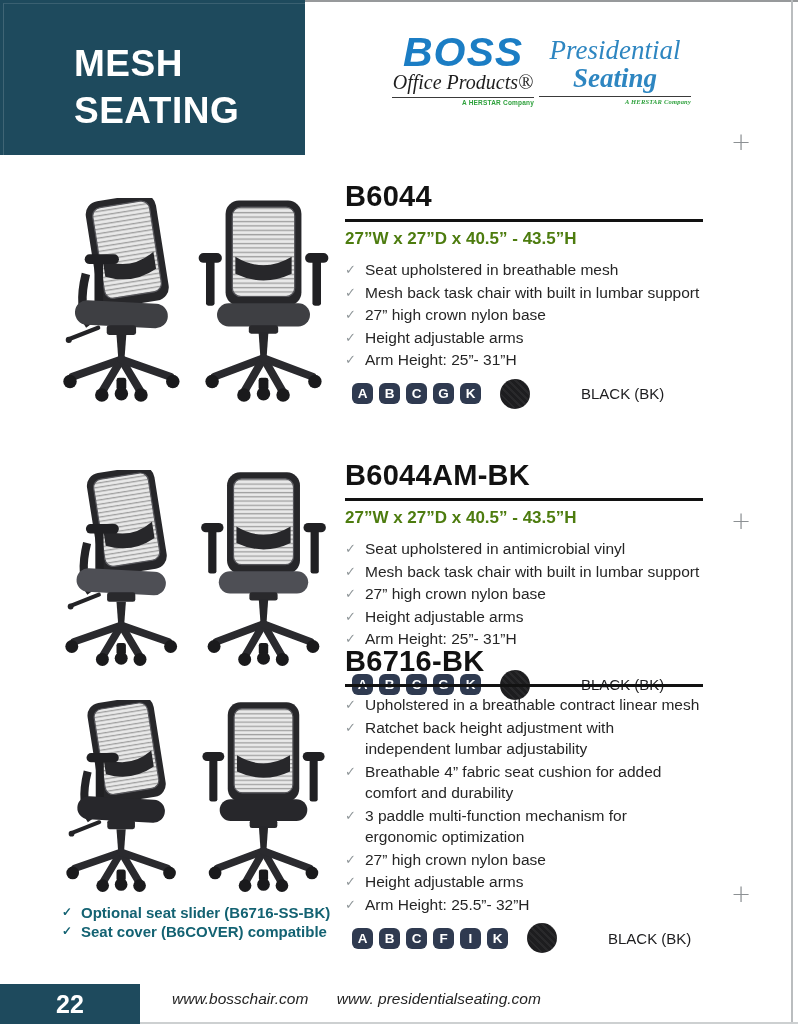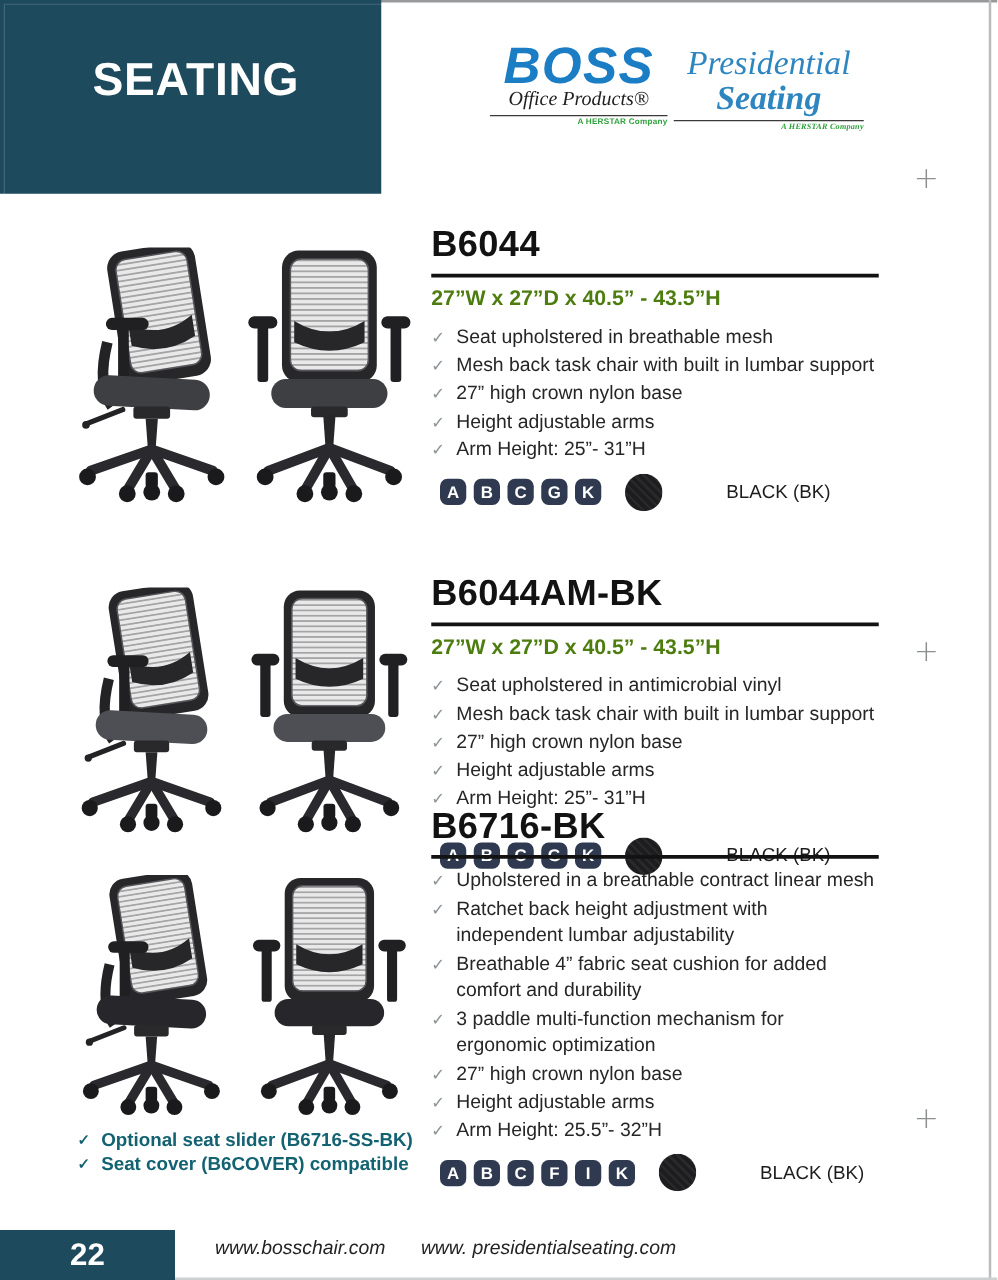--- a/index.html
+++ b/index.html
@@ -12,21 +12,21 @@
   .bottom-edge{position:absolute;left:0;bottom:0;width:798px;height:2px;background:#cdd0d1;}
 
   
   .category-box{position:absolute;left:0;top:0;width:305px;height:155px;background:#1e4a5d;
     color:#fff;font-weight:800;font-size:37px;line-height:47px;letter-spacing:.5px;
     padding:40px 0 0 74px;box-sizing:border-box;}
   .category-box .seam{position:absolute;left:3px;top:3px;right:0;bottom:0;border-left:1px solid rgba(255,255,255,.15);border-top:1px solid rgba(255,255,255,.12);}
 
   .boss-logo{position:absolute;left:392px;top:33px;width:142px;text-align:center;}
   .boss-brand{font-size:41px;line-height:38px;font-weight:800;font-style:italic;color:#1b7dc4;letter-spacing:1px;}
-  .boss-sub{font-family:"Liberation Serif",serif;font-style:italic;font-size:16px;color:#1e1e1e;margin-top:0;}
+  .boss-sub{font-family:"Liberation Serif",serif;font-style:italic;font-size:20px;color:#1e1e1e;margin-top:0;}
   .logo-rule{height:0;border-top:1.6px solid #3a3a3a;margin-top:3px;}
   .logo-tag{font-size:6.5px;color:#2ea13c;text-align:right;margin-top:1px;letter-spacing:.2px;font-weight:700;}
 
   .pres-logo{position:absolute;left:539px;top:36px;width:152px;text-align:center;
     font-family:"Liberation Serif",serif;font-style:italic;color:#2e86c1;}
   .pres-line1{font-size:27px;line-height:28px;font-weight:400;}
   .pres-line2{font-size:27px;line-height:29px;font-weight:700;}
 
   .plus-mark{position:absolute;color:#8c9093;font-size:24px;font-weight:300;font-family:"DejaVu Sans",sans-serif;}
   .plus-1{left:731px;top:128px;}
@@ -134,20 +134,21 @@
   </defs>
 </svg>
 
 <div class="page">
   <div class="top-edge"></div>
   <div class="right-edge"></div>
   <div class="bottom-edge"></div>
 
   <div class="category-box">
     <div class="seam"></div>
+    <div>MESH</div>
     <div>SEATING</div>
   </div>
 
   <div class="boss-logo">
     <div class="boss-brand">BOSS</div>
     <div class="boss-sub">Office Products®</div>
     <div class="logo-rule"></div>
     <div class="logo-tag">A HERSTAR Company</div>
   </div>
 

